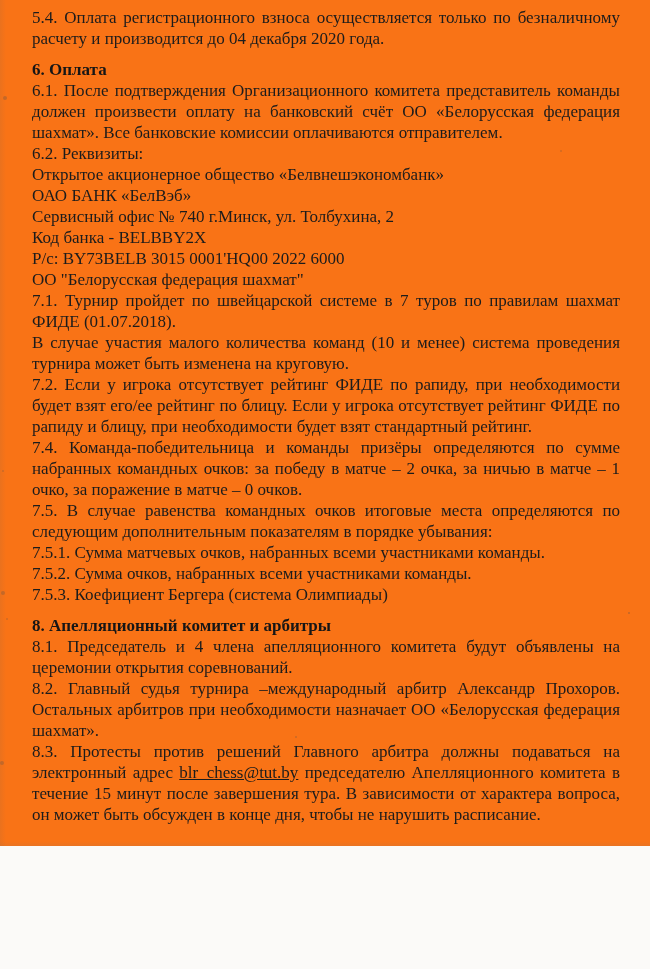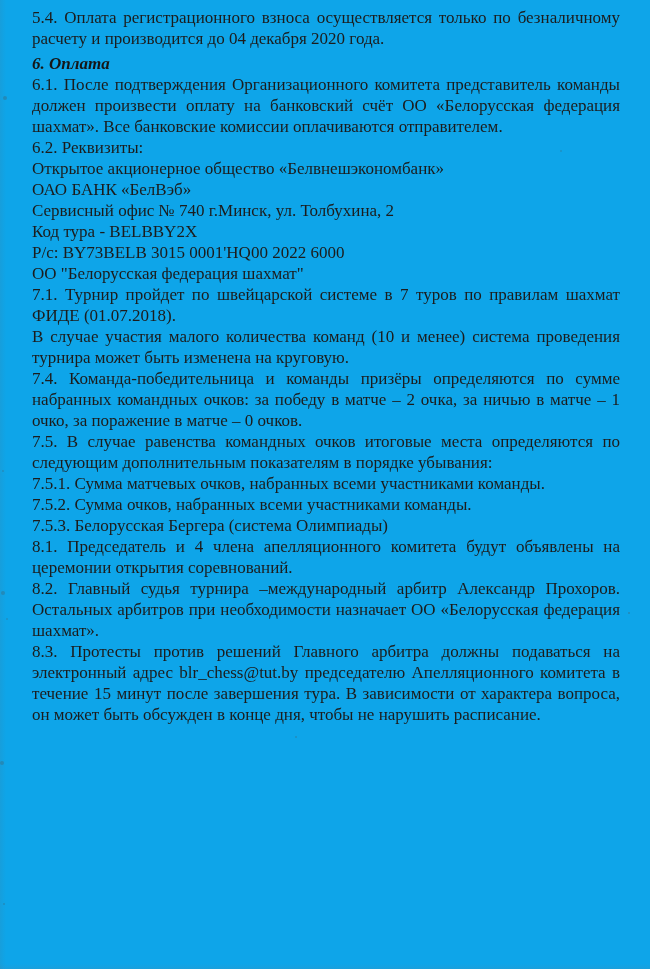--- a/index.html
+++ b/index.html
@@ -1,39 +1,38 @@
 <!DOCTYPE html>
 <html><head>
 <meta charset="utf-8">
 <style>
   html, body { margin: 0; padding: 0; background: #fbfaf8; }
   .page {
     position: relative;
     width: 650px;
-    height: 969px;
+    height: 846px;
     box-sizing: border-box;
     padding: 7px 30px 0 32px;
-    background: #0ea5e9;
+    background: #f97316;
     font-family: "Liberation Serif", serif;
     font-size: 17px;
     line-height: 21px;
     color: #1c1c1c;
     overflow: hidden;
   }
   .para { margin: 0; }
   .justify { text-align: justify; }
   .heading {
-    margin: 4px 0 0 0;
+    margin: 10px 0 0 0;
     font-size: 17px;
     line-height: 21px;
     font-weight: bold;
     color: #161616;
-    font-style: italic;
   }
-  .email { }
+  .email { text-decoration: underline; }
   
   .page::before {
     content: "";
     position: absolute;
     left: 0; top: 0; bottom: 0;
     width: 6px;
     background: linear-gradient(to right, rgba(100,100,100,0.10), rgba(100,100,100,0));
     pointer-events: none;
   }
   .page::after {
@@ -69,30 +68,32 @@
 <div class="page">
 
   <p class="para justify">5.4. Оплата регистрационного взноса осуществляется только по безналичному расчету и производится до 04 декабря 2020 года.</p>
 
   <p class="para heading">6. Оплата</p>
   <p class="para justify">6.1. После подтверждения Организационного комитета представитель команды должен произвести оплату на банковский счёт ОО «Белорусская федерация шахмат». Все банковские комиссии оплачиваются отправителем.</p>
   <p class="para">6.2. Реквизиты:</p>
   <div class="para">Открытое акционерное общество «Белвнешэкономбанк»</div>
   <div class="para">ОАО БАНК «БелВэб»</div>
   <div class="para">Сервисный офис № 740 г.Минск, ул. Толбухина, 2</div>
-  <div class="para">Код тура - BELBBY2X</div>
+  <div class="para">Код банка - BELBBY2X</div>
   <div class="para">Р/с: BY73BELB 3015 0001'HQ00 2022 6000</div>
   <div class="para">ОО "Белорусская федерация шахмат"</div>
 
   <p class="para justify">7.1. Турнир пройдет по швейцарской системе в 7 туров по правилам шахмат ФИДЕ (01.07.2018).</p>
   <p class="para justify">В случае участия малого количества команд (10 и менее) система проведения турнира может быть изменена на круговую.</p>
+  <p class="para justify">7.2. Если у игрока отсутствует рейтинг ФИДЕ по рапиду, при необходимости будет взят его/ее рейтинг по блицу. Если у игрока отсутствует рейтинг ФИДЕ по рапиду и блицу, при необходимости будет взят стандартный рейтинг.</p>
   <p class="para justify">7.4. Команда-победительница и команды призёры определяются по сумме набранных командных очков: за победу в матче – 2 очка, за ничью в матче – 1 очко, за поражение в матче – 0 очков.</p>
   <p class="para justify">7.5. В случае равенства командных очков итоговые места определяются по следующим дополнительным показателям в порядке убывания:</p>
   <p class="para">7.5.1. Сумма матчевых очков, набранных всеми участниками команды.</p>
   <p class="para">7.5.2. Сумма очков, набранных всеми участниками команды.</p>
-  <p class="para">7.5.3. Белорусская Бергера (система Олимпиады)</p>
+  <p class="para">7.5.3. Коефициент Бергера (система Олимпиады)</p>
 
+  <p class="para heading">8. Апелляционный комитет и арбитры</p>
   <p class="para justify">8.1. Председатель и 4 члена апелляционного комитета будут объявлены на церемонии открытия соревнований.</p>
   <p class="para justify">8.2. Главный судья турнира –международный арбитр Александр Прохоров. Остальных арбитров при необходимости назначает ОО «Белорусская федерация шахмат».</p>
   <p class="para justify"><span>8.3. Протесты против решений Главного арбитра должны подаваться на электронный адрес </span><span class="email">blr_chess@tut.by</span><span> председателю Апелляционного комитета в течение 15 минут после завершения тура. В зависимости от характера вопроса, он может быть обсужден в конце дня, чтобы не нарушить расписание.</span></p>
 
   <div class="speckles"></div>
 </div>
 
 </body></html>

